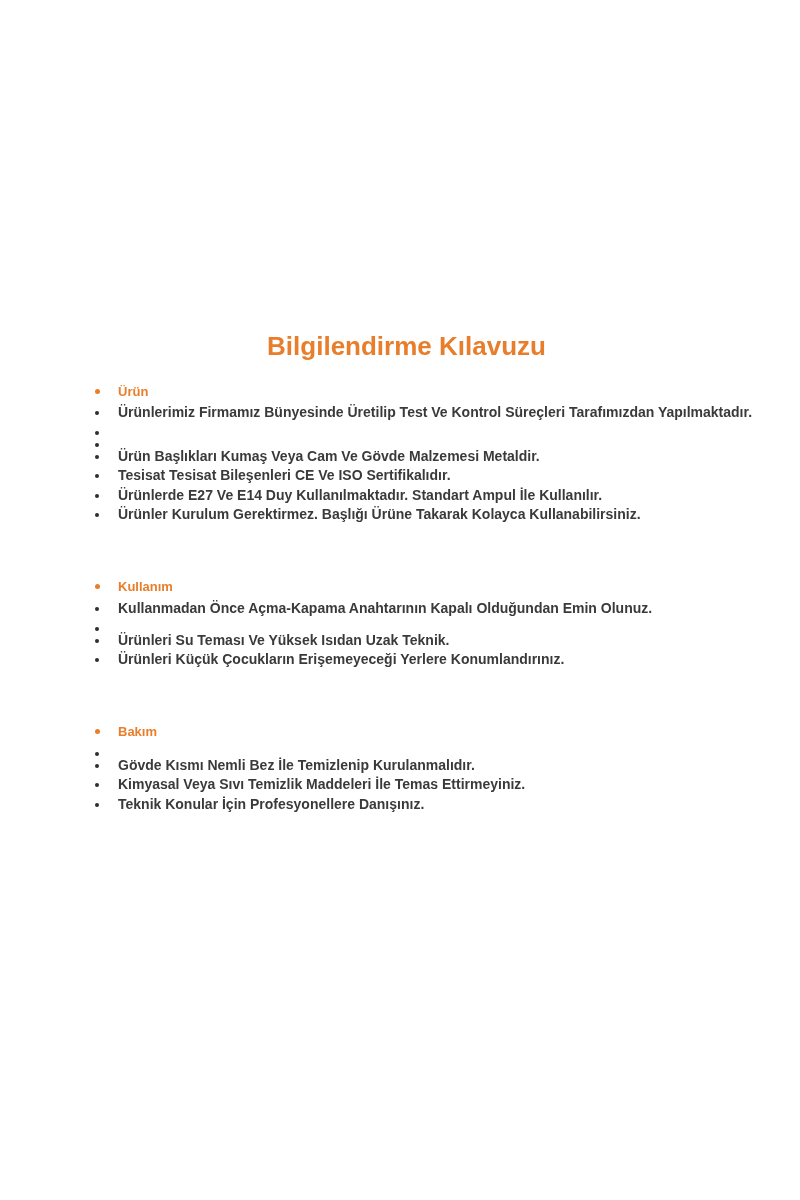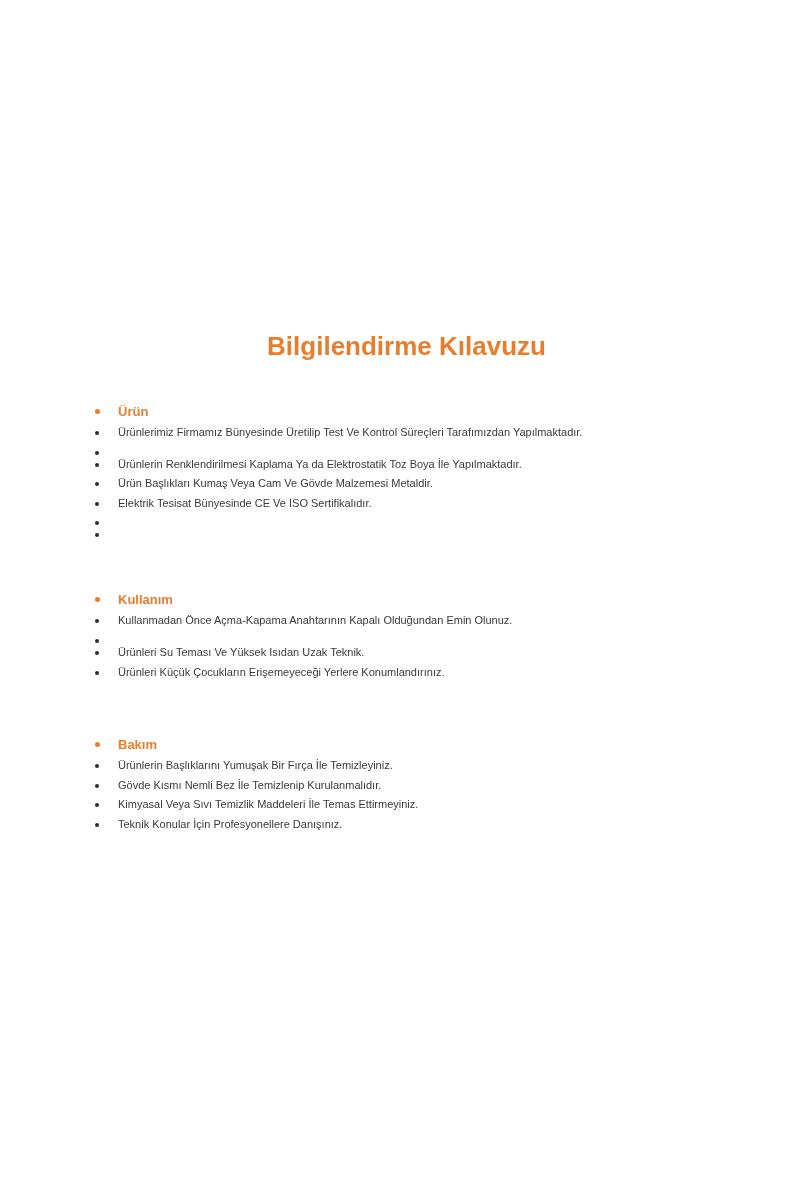--- a/index.html
+++ b/index.html
@@ -24,21 +24,21 @@
   .title{
     font-size:26px;
     line-height:31px;
     font-weight:bold;
     color:var(--accent);
     text-align:center;
     letter-spacing:0px;
     
     margin-left:-12px;
   }
-  .section{margin-top:39px;}
+  .section{margin-top:19px;}
   .section + .section{margin-top:52px;}
   .heading-row{
     display:flex;
     align-items:center;
     height:20px;
     margin-bottom:2px;
   }
   .h-bullet{
     width:5px;height:5px;border-radius:50%;
     background:var(--accent);
@@ -56,23 +56,24 @@
     align-items:flex-start;
     line-height:19.6px;
   }
   .i-bullet{
     width:4px;height:4px;border-radius:50%;
     background:#2E2E2E;
     flex:none;
     margin:8px 19px 0 0;
   }
   .item-text{
-    font-size:11px;
+    font-size:14px;
     color:var(--text);
     white-space:nowrap;
+    font-weight:bold;
   }
 </style>
 </head>
 <body>
 
 <div class="doc">
   <h1 class="title">Bilgilendirme Kılavuzu</h1>
   <div id="sections">
   <section class="section">
     <div class="heading-row">
@@ -85,39 +86,40 @@
     <span class="item-text">Ürünlerimiz Firmamız Bünyesinde Üretilip Test Ve Kontrol Süreçleri Tarafımızdan Yapılmaktadır.</span>
   </li>
 
   <li class="item">
     <span class="i-bullet"></span>
   </li>
 
 
   <li class="item">
     <span class="i-bullet"></span>
-    <span class="item-text">Ürünlerin Renklendirilmesi Kaplama Ya da Elektrostatik Toz Boya İle Yapılmaktadır.</span>
   </li>
 
   <li class="item">
     <span class="i-bullet"></span>
     <span class="item-text">Ürün Başlıkları Kumaş Veya Cam Ve Gövde Malzemesi Metaldir.</span>
   </li>
 
   <li class="item">
     <span class="i-bullet"></span>
-    <span class="item-text">Elektrik Tesisat Bünyesinde CE Ve ISO Sertifikalıdır.</span>
+    <span class="item-text">Tesisat Tesisat Bileşenleri CE Ve ISO Sertifikalıdır.</span>
   </li>
 
   <li class="item">
     <span class="i-bullet"></span>
+    <span class="item-text">Ürünlerde E27 Ve E14 Duy Kullanılmaktadır.  Standart Ampul İle Kullanılır.</span>
   </li>
 
   <li class="item">
     <span class="i-bullet"></span>
+    <span class="item-text">Ürünler Kurulum Gerektirmez. Başlığı Ürüne Takarak Kolayca Kullanabilirsiniz.</span>
   </li>
 </ul>
   </section>
 
   <section class="section">
     <div class="heading-row">
       <span class="h-bullet"></span>
       <span class="heading">Kullanım</span>
     </div>
     <ul class="items">
@@ -143,21 +145,20 @@
   </section>
 
   <section class="section">
     <div class="heading-row">
       <span class="h-bullet"></span>
       <span class="heading">Bakım</span>
     </div>
     <ul class="items">
   <li class="item">
     <span class="i-bullet"></span>
-    <span class="item-text">Ürünlerin Başlıklarını Yumuşak Bir Fırça İle Temizleyiniz.</span>
   </li>
 
   <li class="item">
     <span class="i-bullet"></span>
     <span class="item-text">Gövde Kısmı Nemli Bez İle Temizlenip Kurulanmalıdır.</span>
   </li>
 
   <li class="item">
     <span class="i-bullet"></span>
     <span class="item-text">Kimyasal Veya Sıvı Temizlik Maddeleri İle Temas Ettirmeyiniz.</span>

